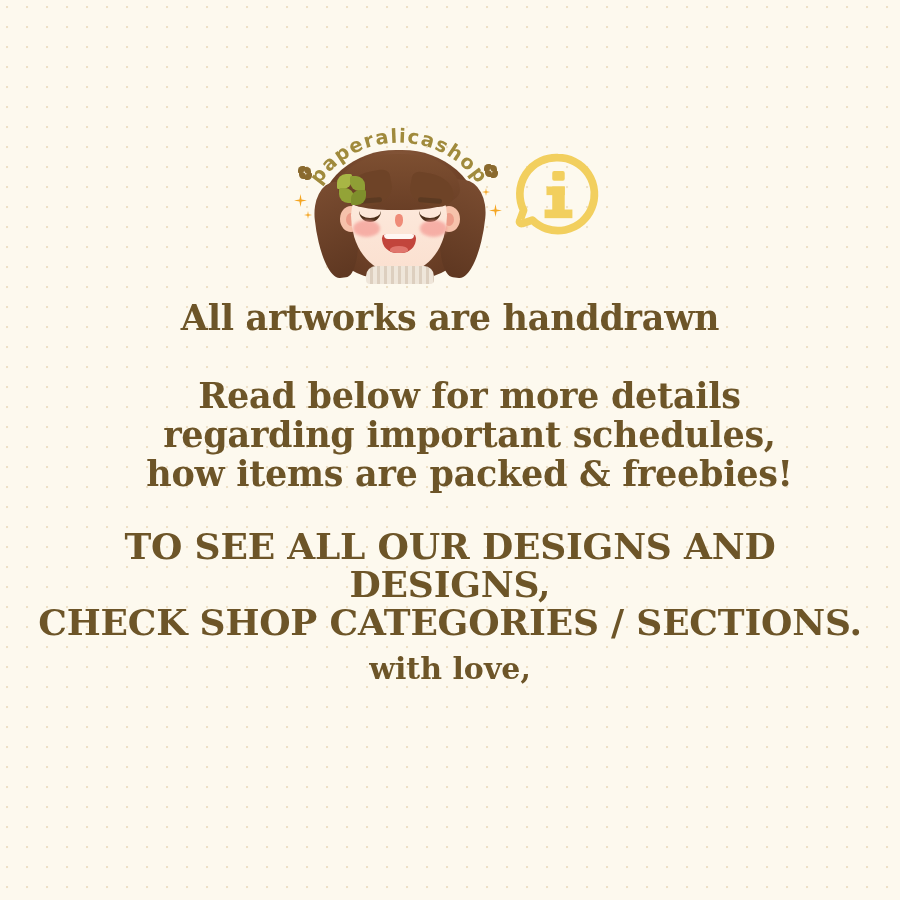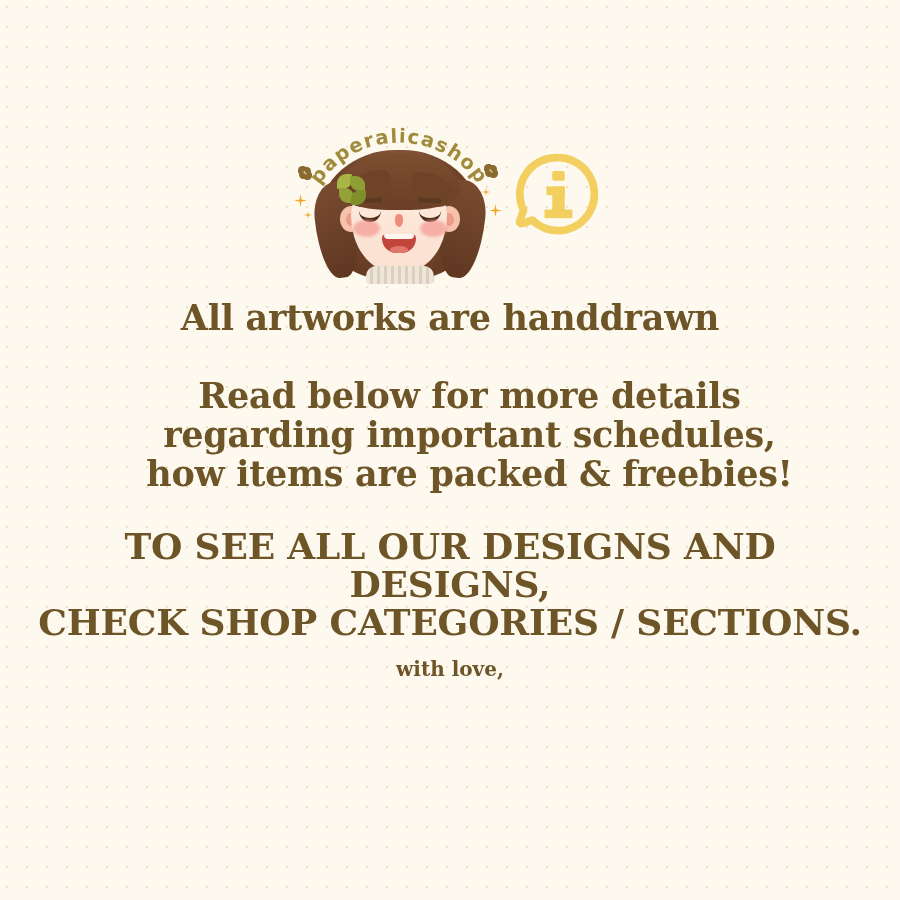--- a/index.html
+++ b/index.html
@@ -345,21 +345,21 @@
 
   #block-thanks     { margin-top: 12px; }
   #block-thanks .line {
     font-size: 34px;
     line-height: 41px;
     letter-spacing: -0.3px;
   }
 
   #block-signoff    { margin-top: 4px; }
   #block-signoff .line {
-    font-size: 20px;
+    font-size: 30px;
     line-height: 32px;
   }
 </style>
 </head>
 <body>
 
 <div id="card">
 
   <div id="header-row">
 

